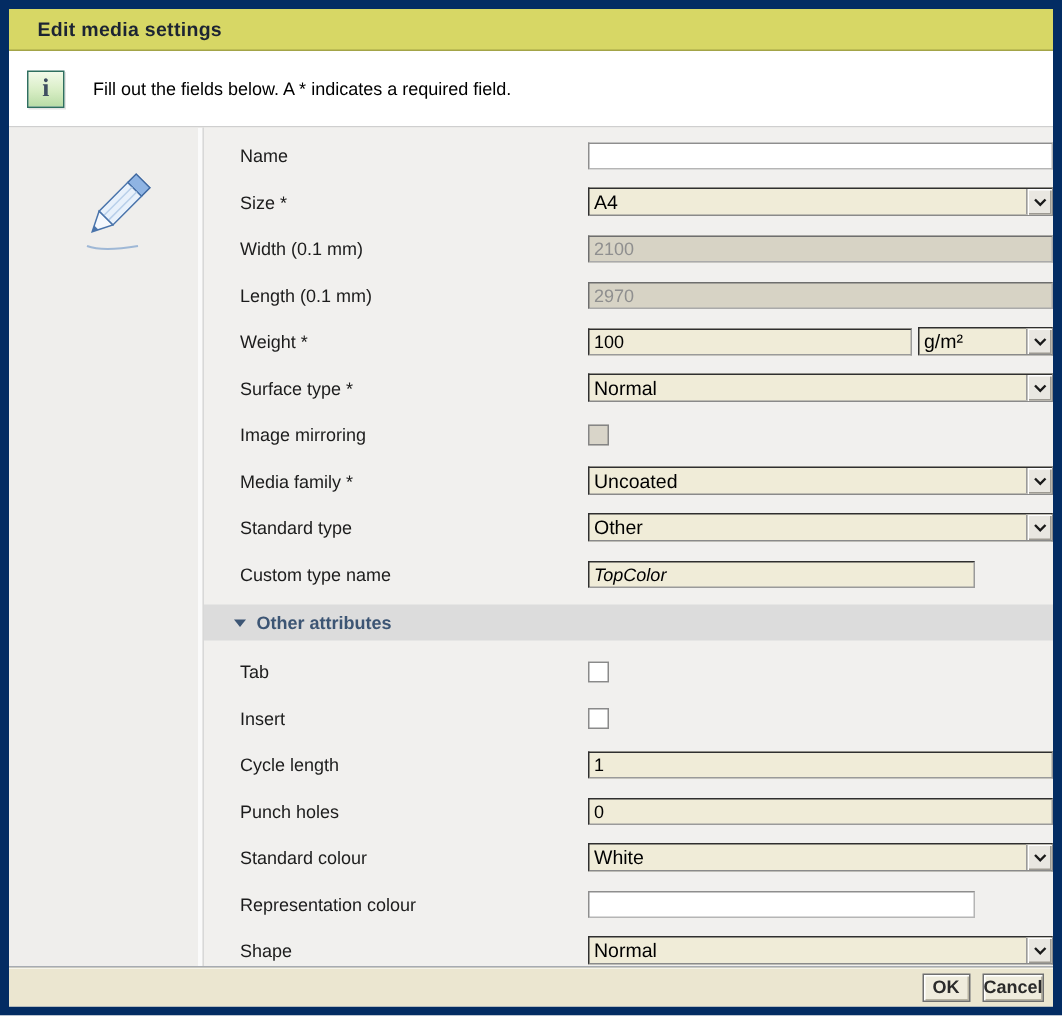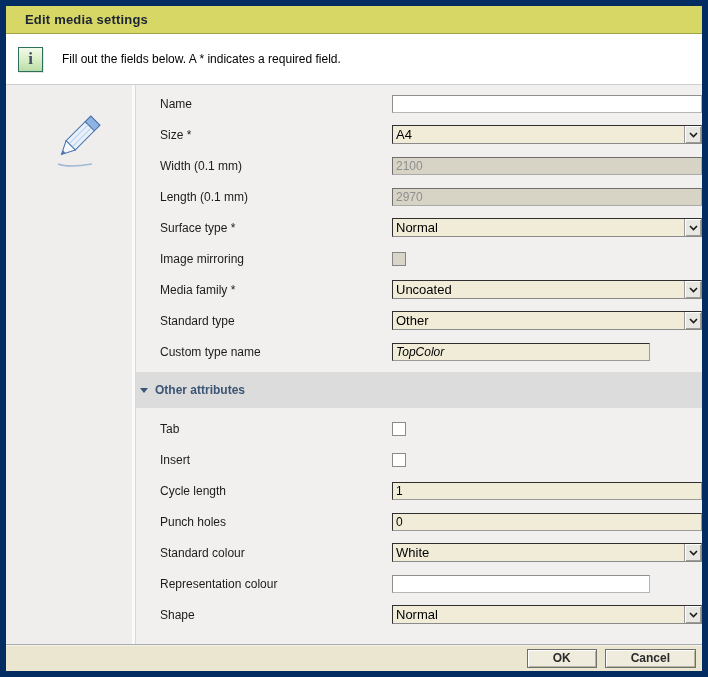--- a/index.html
+++ b/index.html
@@ -33,26 +33,26 @@
   input.tx.dis{background:var(--disabled-bg);color:var(--disabled-text);border-color:#6e6e6e #aaaaaa #aaaaaa #6e6e6e;}
   input.tx.wunit{width:216px;margin-right:4px;}
   .combo{height:19px;width:332px;background:var(--cream);border:1px solid;border-color:#2f2f2f #8a8a8a #8a8a8a #2f2f2f;
     display:flex;align-items:stretch;cursor:default;}
   .combo.unit{width:90px;}
   .combo-val{flex:1;font-size:13px;color:#000;padding:1px 0 0 3px;overflow:hidden;white-space:nowrap;}
   .combo-btn{width:17px;flex:0 0 auto;background:#e9e7e1;border-left:1px solid #9a9a9a;
     box-shadow:inset 1px 1px 0 #ffffff, inset -1px -1px 0 #9d9a92;display:flex;align-items:center;justify-content:center;}
   .cb{width:14px;height:14px;background:#fff;border:1px solid #8a8a8a;display:inline-block;}
   .cb.dis{background:#d9d5c9;border-color:#858585;}
-  .section{height:36px;margin:5px 0 5px -24px;background:var(--section-bg);display:flex;align-items:center;padding-left:4px;cursor:default;}
+  .section{height:24px;margin:5px 0 5px -24px;background:var(--section-bg);display:flex;align-items:center;padding-left:20px;cursor:default;}
   .tri{width:0;height:0;border-left:4px solid transparent;border-right:4px solid transparent;border-top:5px solid var(--section-text);margin-right:7px;}
   .section-label{font-size:12px;font-weight:bold;color:var(--section-text);}
   .footer{height:27px;flex:0 0 auto;background:var(--footer-bg);border-top:1px solid #a7abb2;box-shadow:inset 0 1px 0 #f6f4ea;
     display:flex;align-items:center;justify-content:flex-end;gap:8px;padding-right:6px;}
-  .btn{height:19px;min-width:32px;padding:0 25px;background:#efecdd;border:1px solid #6f6f6f;
+  .btn{height:19px;min-width:32px;padding:0 0;background:#efecdd;border:1px solid #6f6f6f;
     box-shadow:inset 1px 1px 0 #ffffff, inset -1px -1px 0 #b8b4a2;font-family:"Liberation Sans",sans-serif;
     font-size:12px;font-weight:bold;color:#2b2b2b;cursor:pointer;}
 </style>
 </head>
 <body>
 
 <div class="dialog">
 
   <div class="titlebar">
     <span class="title">Edit media settings</span>
@@ -109,20 +109,34 @@
           </div>
       </div>
 
       <div class="row">
         <span class="lbl">Length (0.1 mm)</span>
         <div class="ctl">
             <input class="tx dis" type="text" disabled="" value="2970" style="">
           </div>
       </div>
 
+      <div class="row">
+        <span class="lbl">Weight *</span>
+        <div class="ctl">
+          <input class="tx wunit" type="text" value="100" style="">
+          <div class="combo unit">
+            <span class="combo-val">g/m²</span>
+            <span class="combo-btn">
+                <svg width="9" height="6">
+                  <polyline points="1,1 4.5,4.5 8,1" stroke="#1a1a1a" stroke-width="1.6" fill="none"></polyline>
+                </svg>
+              </span>
+          </div>
+        </div>
+      </div>
 
       <div class="row">
         <span class="lbl">Surface type *</span>
         <div class="ctl">
           <div class="combo">
             <span class="combo-val">Normal</span>
             <span class="combo-btn">
                 <svg width="9" height="6">
                   <polyline points="1,1 4.5,4.5 8,1" stroke="#1a1a1a" stroke-width="1.6" fill="none"></polyline>
                 </svg>

